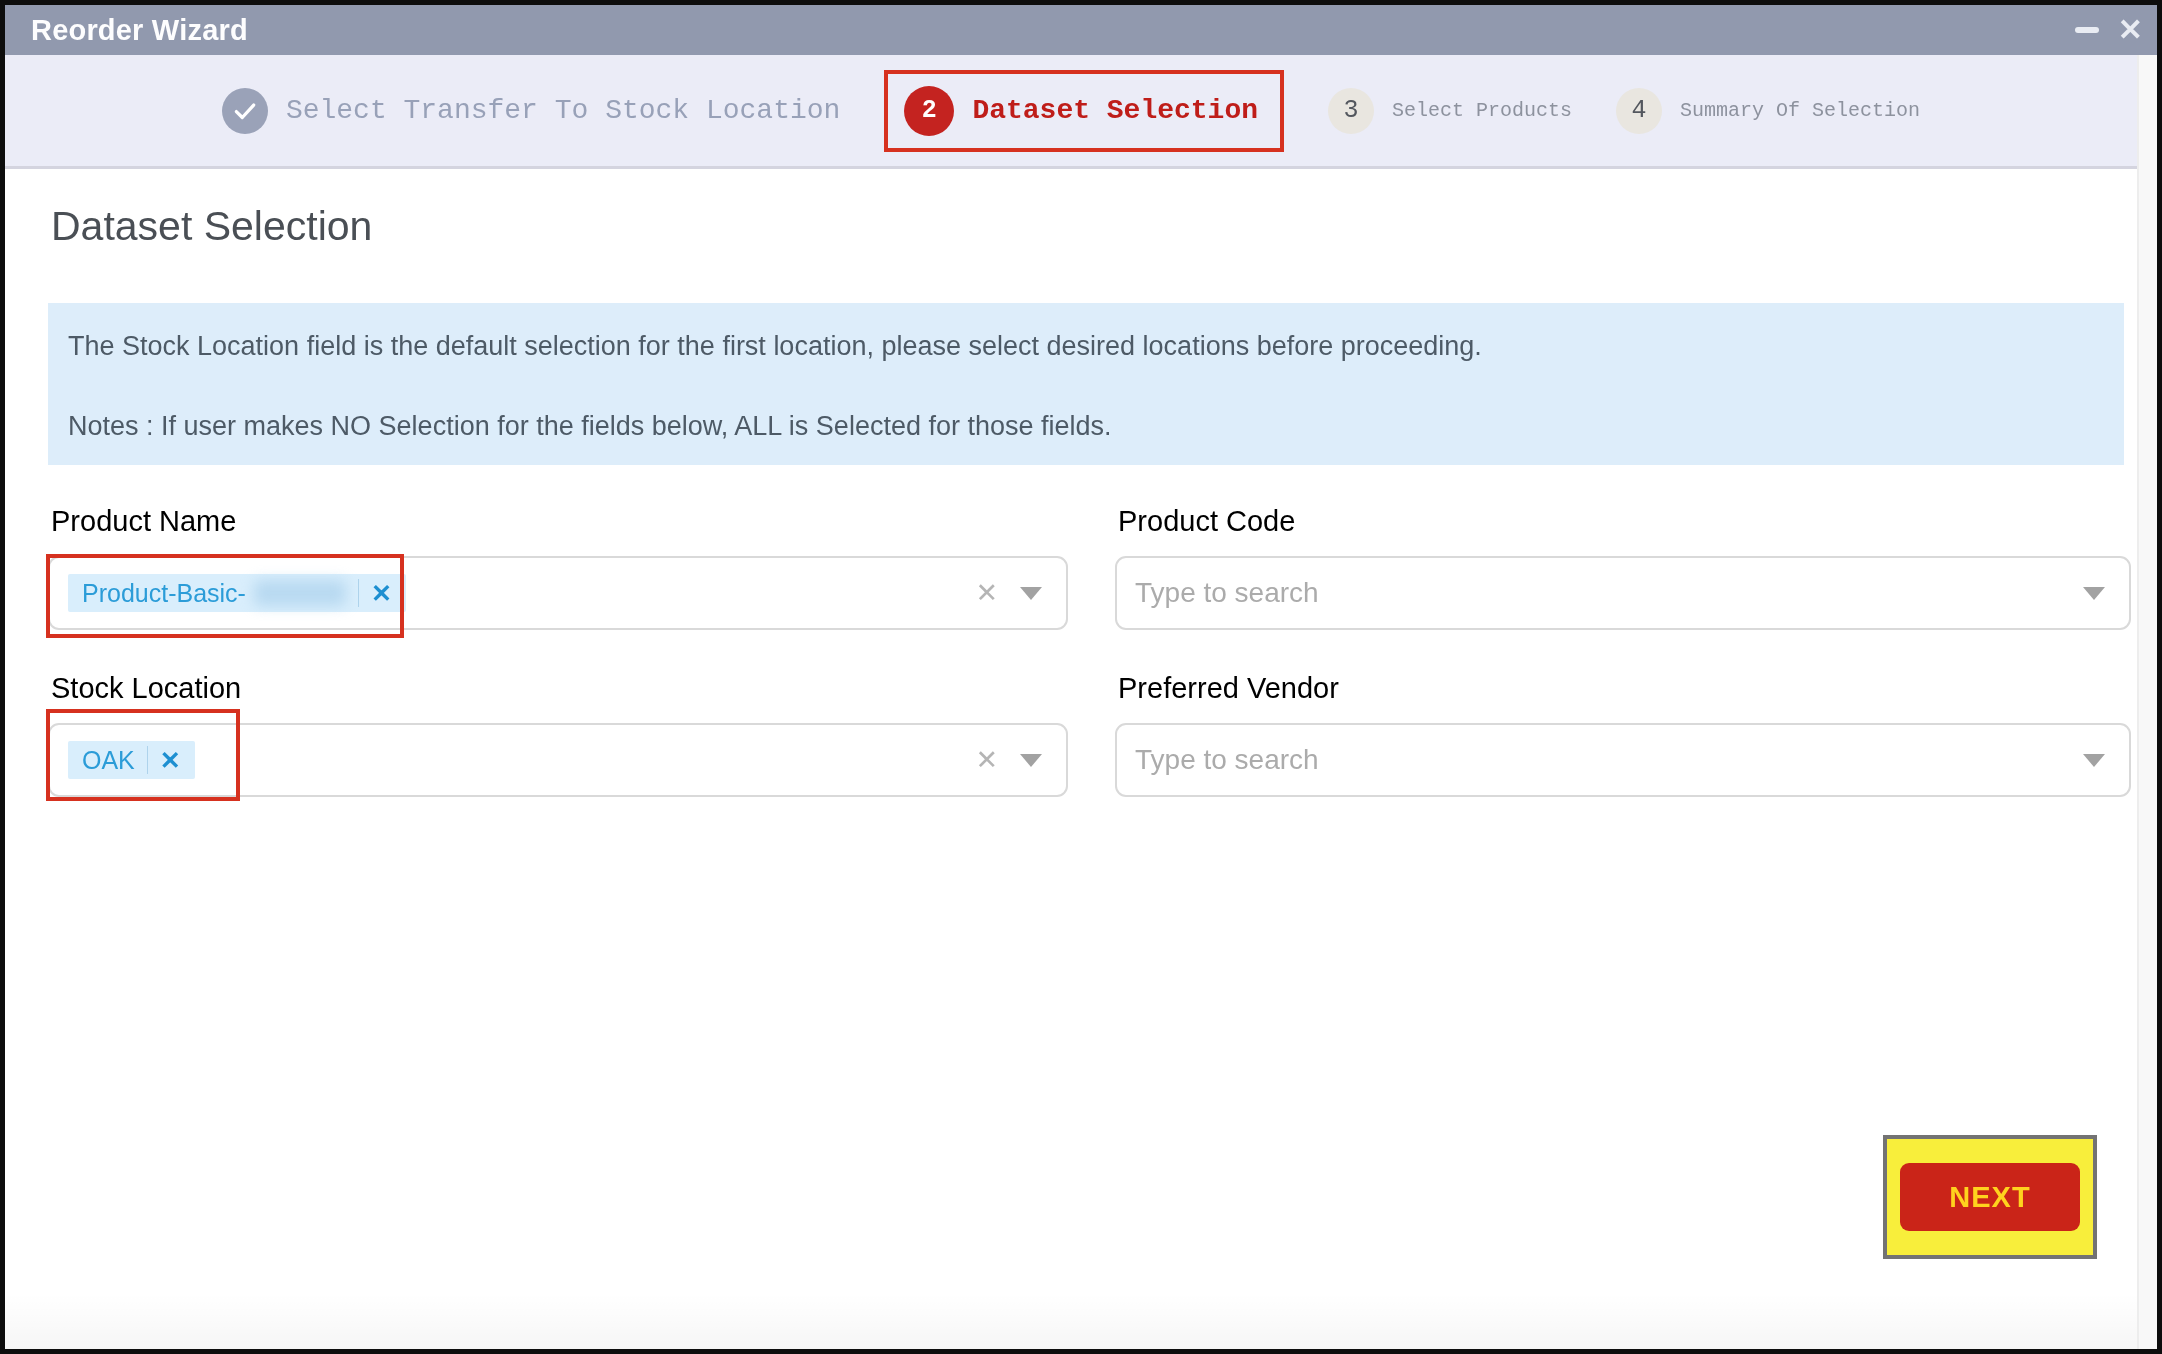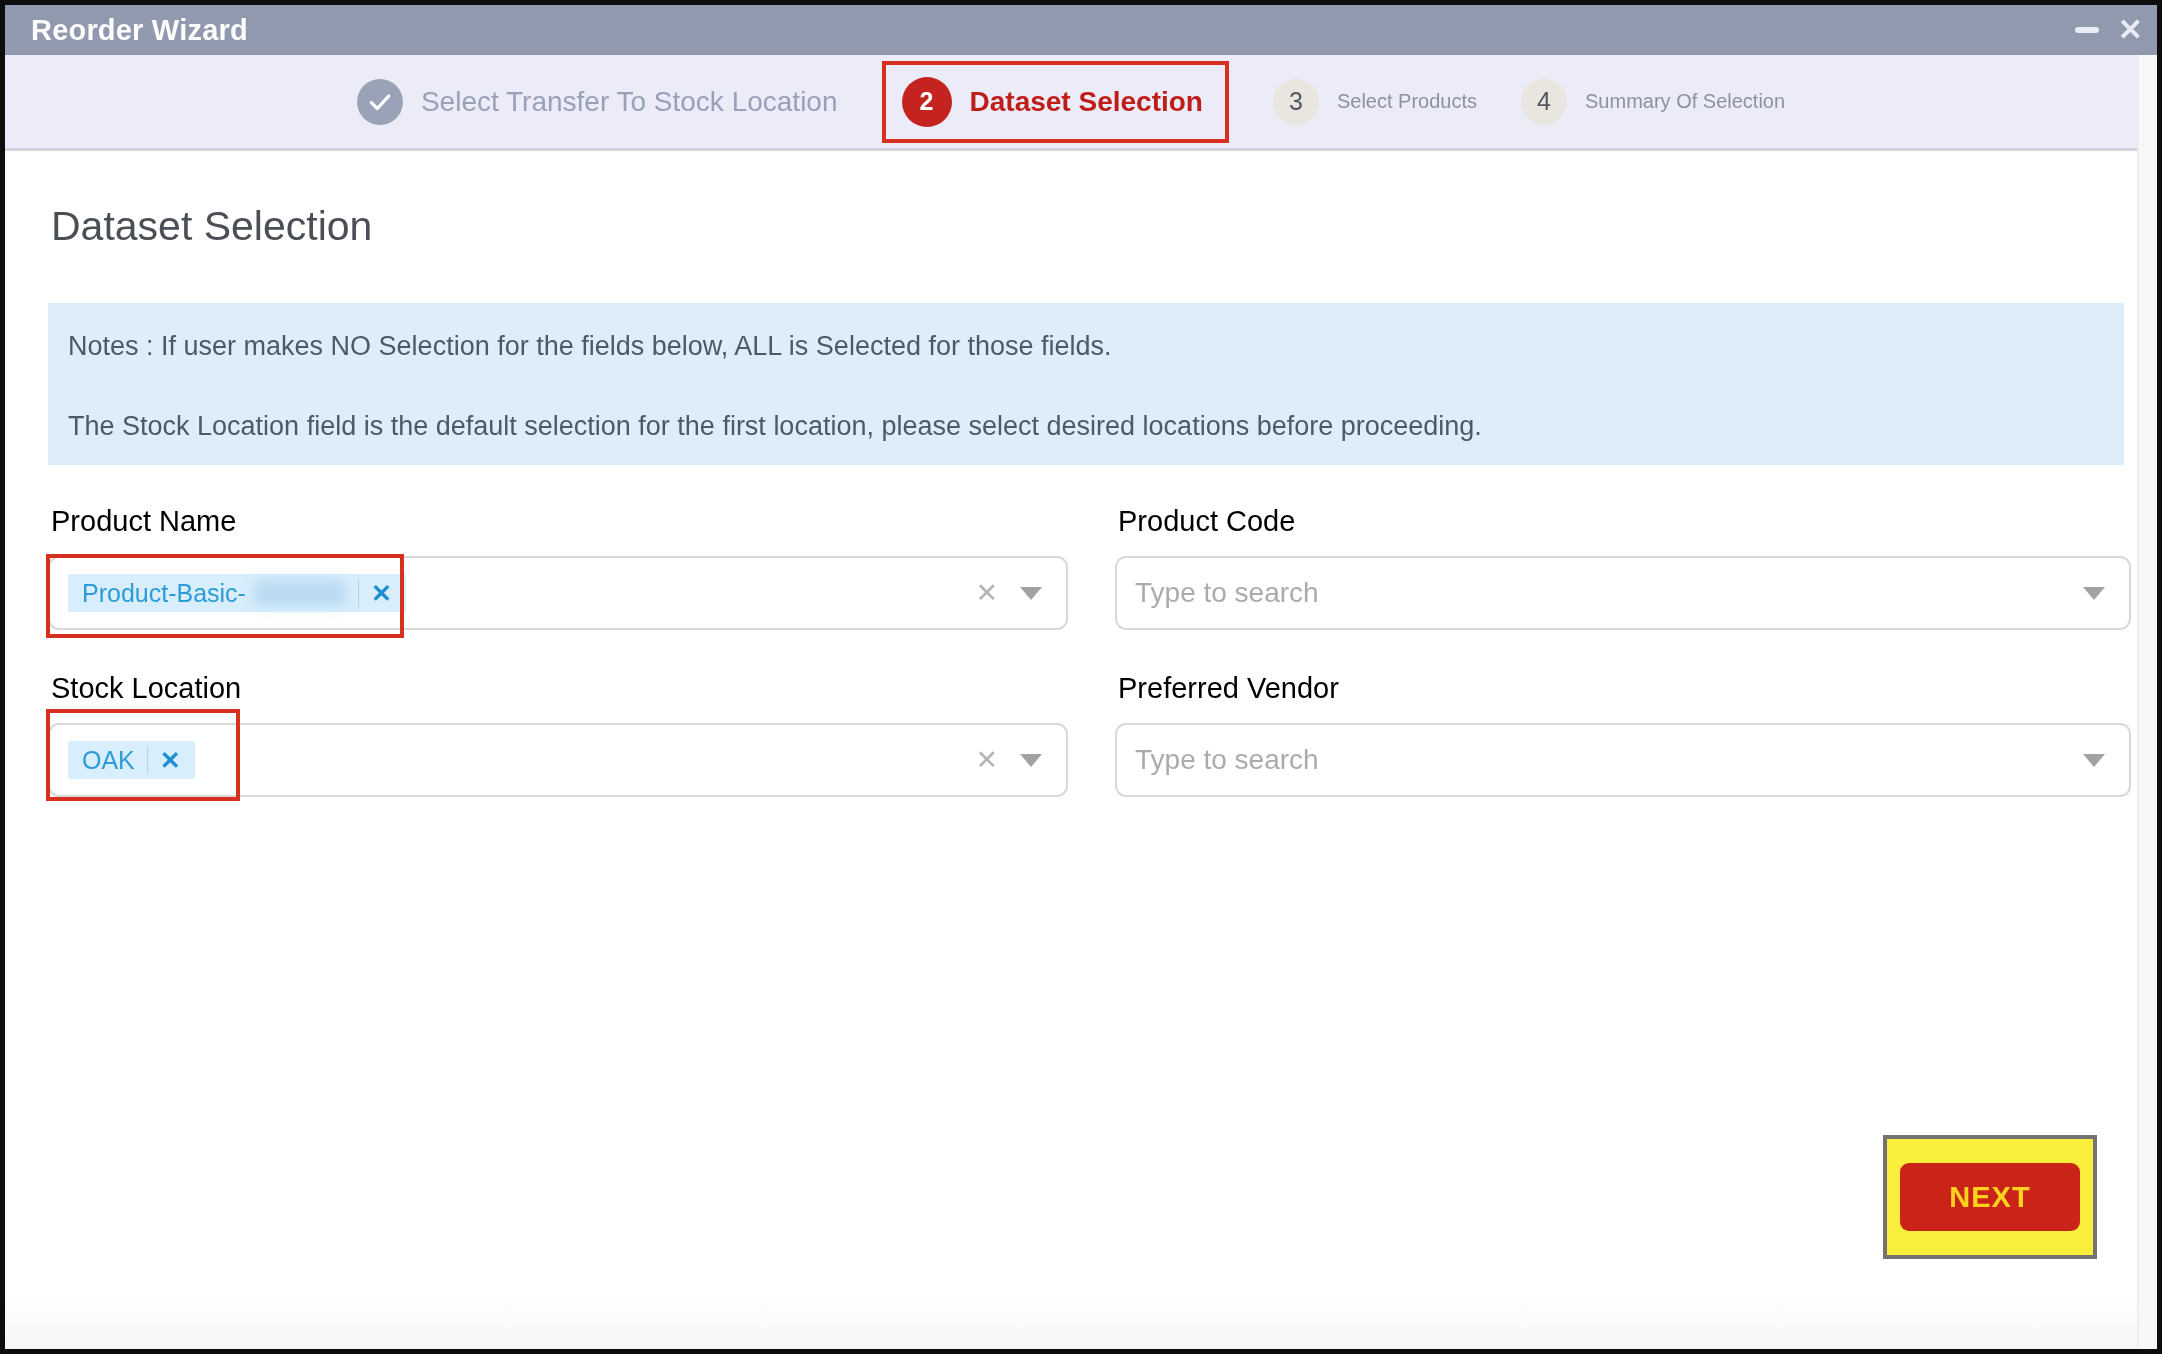--- a/index.html
+++ b/index.html
@@ -29,25 +29,26 @@
     display:flex; align-items:center; gap:18px;
   }
   .minbtn { width:26px; height:26px; display:flex; align-items:center; justify-content:center; cursor:pointer; }
   .minbar { width:24px; height:6px; border-radius:3px; background:#e9ecf3; }
   .closebtn {
     color:#e9ecf3; font-size:30px; font-weight:700; line-height:26px; cursor:pointer;
   }
 
   
   .stepper {
-    position:absolute; left:0; right:20px; top:50px; height:96px;
+    position:absolute; left:0; right:20px; top:50px; height:114px;
     background:#ebecf7;
     border-bottom:3px solid #d4d4df;
     display:flex; align-items:center; justify-content:center;
     gap:44px;
+    font-family:Liberation Mono, monospace;
   }
   .step { display:flex; align-items:center; gap:18px; }
   .step-circle {
     width:46px; height:46px; border-radius:50%;
     display:flex; align-items:center; justify-content:center;
     font-size:25px;
   }
   .circle-done { background:#9aa2b8; }
   .circle-done svg { width:26px; height:26px; }
   .circle-active { background:#c42320; color:#ffffff; width:50px; height:50px; font-weight:600; }
@@ -201,22 +202,22 @@
       <span class="label-upcoming">Summary Of Selection</span>
     </div>
 
   </div>
 
   <div class="scroll-track"></div>
 
   <h1 class="page-title">Dataset Selection</h1>
 
   <div class="notes">
+    <p>The Stock Location field is the default selection for the first location, please select desired locations before proceeding.</p>
     <p>Notes : If user makes NO Selection for the fields below, ALL is Selected for those fields.</p>
-    <p>The Stock Location field is the default selection for the first location, please select desired locations before proceeding.</p>
   </div>
 
   <div class="field-label" style="left:46px; top:500px;">Product Name</div>
   <div class="control" style="left:43px; top:551px; width:1020px;">
     <span class="chip">
       <span class="chip-text">Product-Basic-</span>
       <span class="chip-blur"></span>
       <span class="chip-sep"></span>
       <span class="chip-x">✕</span>
     </span>

